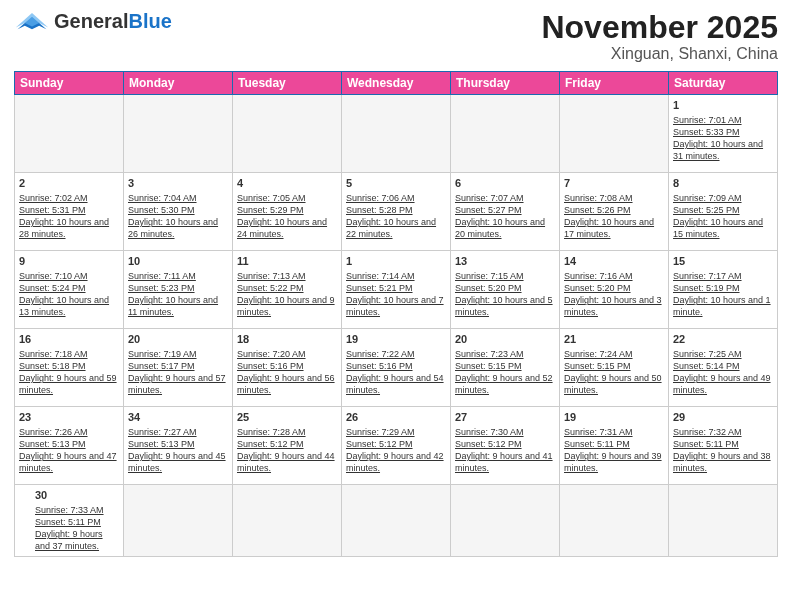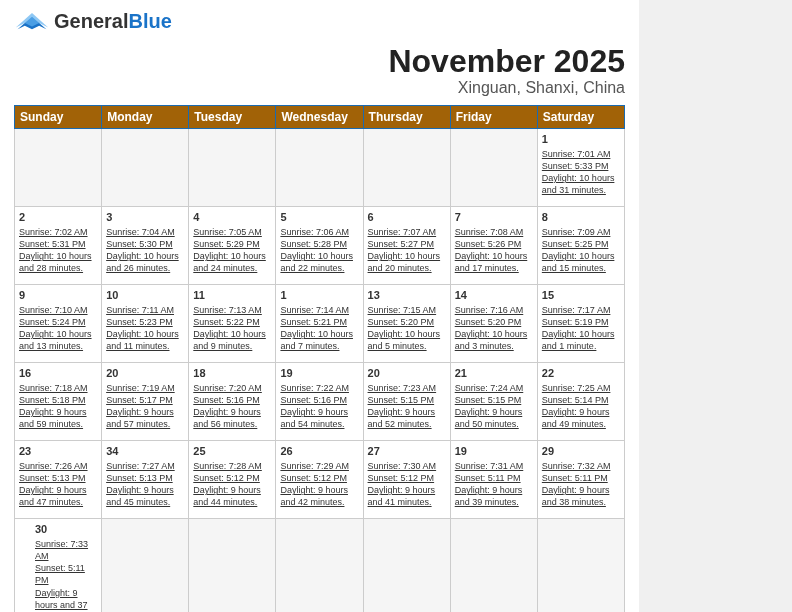--- a/index.html
+++ b/index.html
@@ -4,21 +4,21 @@
   <style>
     * { margin: 0; padding: 0; box-sizing: border-box; }
     body {
       width: 792px;
       height: 612px;
       font-family: Arial, sans-serif;
       background: #f0f0f0;
       overflow: hidden;
     }
     .page {
-      width: 639px;
+      width: 792px;
       height: 612px;
       background: white;
       padding: 10px 14px 10px 14px;
     }
     .header {
       display: flex;
       align-items: flex-start;
       justify-content: space-between;
       margin-bottom: 8px;
     }
@@ -27,40 +27,39 @@
       flex-direction: column;
       align-items: flex-start;
     }
     .logo-bird {
       width: 36px;
       height: 20px;
       margin-top: 2px;
     }
     .title-block {
       text-align: right;
-      margin-top: 34px;
     }
     .month-title {
       font-size: 32px;
       font-weight: bold;
       color: #222;
       line-height: 1.1;
     }
     .location {
       font-size: 16px;
       color: #555;
     }
     .calendar {
       width: 100%;
       border-collapse: collapse;
       border: 1px solid #ccc;
       table-layout: fixed;
     }
     .calendar th {
-      background: #a16207;
+      background: #ec4899;
       color: white;
       font-size: 12px;
       font-weight: bold;
       padding: 4px 5px;
       border: 1px solid #1a6ab0;
       text-align: left;
     }
     .calendar td {
       border: 1px solid #ccc;
       vertical-align: top;

